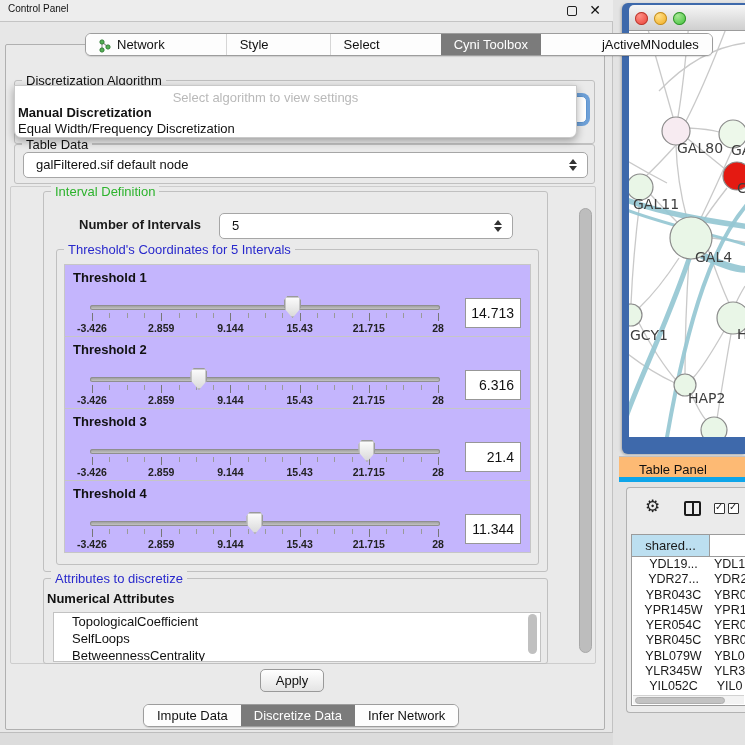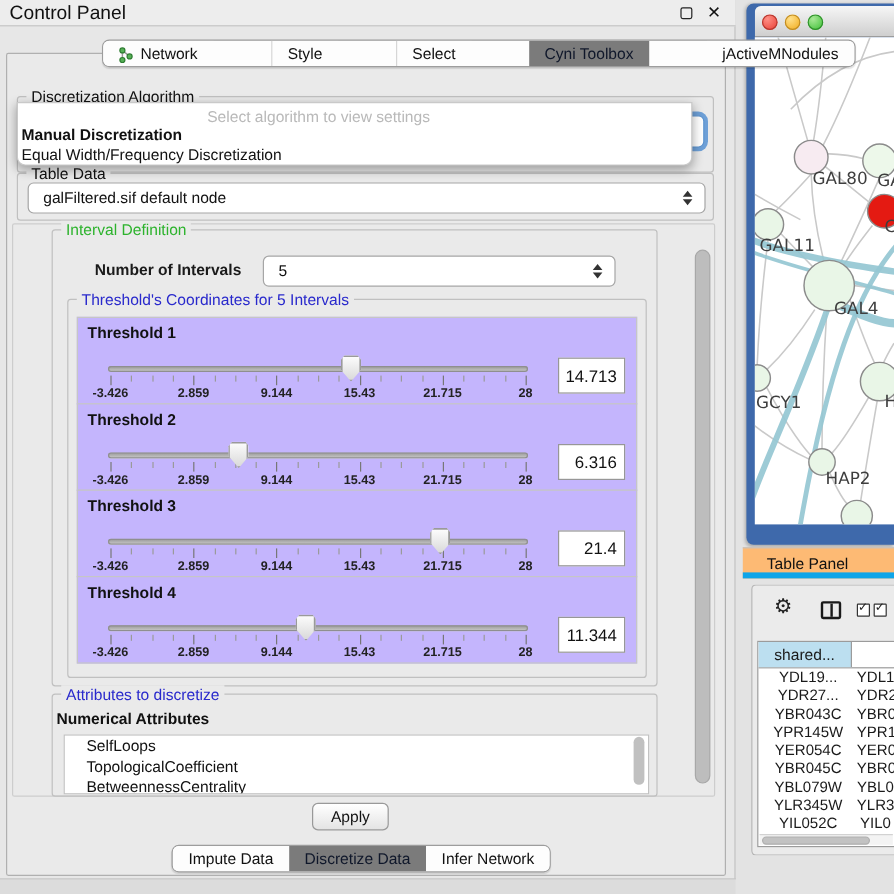--- a/index.html
+++ b/index.html
@@ -4,31 +4,31 @@
 <style>
   html,body{margin:0;padding:0;background:#e2e2e2;}
   *{box-sizing:border-box;}
   .screen{position:relative;width:745px;height:745px;overflow:hidden;
           font-family:"Liberation Sans","DejaVu Sans",sans-serif;color:#1a1a1a;background:#e3e3e3;}
   .abs{position:absolute;}
 
   
   .cp-bg{left:0;top:0;width:613px;height:733px;background:#e7e7e7;border-right:1px solid #c2c2c2;border-bottom:1px solid #bdbdbd;}
   .titlebar{left:0;top:0;width:613px;height:22px;background:#ededed;border-bottom:1px solid #c4c4c4;}
-  .titlebar .t{position:absolute;left:8px;top:3px;font-size:16px;color:#111;}
+  .titlebar .t{position:absolute;left:8px;top:3px;font-size:10px;color:#111;}
   .float-ic{position:absolute;right:36px;top:6px;width:10px;height:10px;border:1.5px solid #222;border-radius:2px;}
   .close-ic{position:absolute;right:12px;top:2px;font-size:14px;font-weight:bold;color:#111;}
 
   .panel{left:5px;top:44px;width:600px;height:686px;background:#eaeaea;border:1px solid #b0b0b0;border-radius:2px;}
 
   
   .segbar{display:flex;height:23px;background:#fdfdfd;border:1px solid #9d9d9d;border-radius:6px;overflow:hidden;z-index:10;box-shadow:0 1px 1px rgba(0,0,0,.12);}
   .seg{display:flex;align-items:center;padding:0 13px;font-size:13px;line-height:21px;color:#111;background:#fdfdfd;cursor:default;white-space:nowrap;}
   .seg+.seg{border-left:1px solid #d6d6d6;}
-  .seg.sel{background:var(--selected-tab-bg,#7b7b7b);color:#0f172a;border-left:none;}
+  .seg.sel{background:var(--selected-tab-bg,#7b7b7b);color:#ffffff;border-left:none;}
   .seg.sel+.seg{border-left:none;}
   .top-tabs{left:85px;top:33px;gap:48px;}
   .bottom-tabs{left:143px;top:704px;}
   .net-ic{display:inline-block;width:13px;height:14px;margin-right:5px;}
 
   
   .group{position:absolute;border:1px solid #c0c0c0;border-radius:3px;}
   .gtitle{position:absolute;top:-8px;left:7px;background:#eaeaea;padding:0 4px;font-size:13px;color:#111;white-space:nowrap;}
   .gtitle.green{color:var(--group-title-green,#2db32d);}
   .gtitle.blue{color:var(--group-title-blue,#2929cc);}
@@ -339,22 +339,22 @@
     <div class="thr-value">11.344</div>
   </div>
 </div>
     </div>
   </div>
 
   <div class="group" style="left:43px;top:578px;width:505px;height:86px;">
     <span class="gtitle blue">Attributes to discretize</span>
     <div class="attr-head">Numerical Attributes</div>
     <div class="attr-list" id="attr-list">
+        <div class="attr-item">TopologicalCoefficient</div>
         <div class="attr-item">SelfLoops</div>
-        <div class="attr-item">TopologicalCoefficient</div>
         <div class="attr-item">BetweennessCentrality</div>
       </div>
     <div class="attr-scroll" style="right:10px;top:35px;"></div>
   </div>
 
   <div class="btn" style="left:260px;top:669px;width:64px;height:23px;line-height:21px;">Apply</div>
 
   <div class="abs segbar bottom-tabs" id="bottom-tabbar">
       <div class="seg">Impute Data</div>
       <div class="seg sel">Discretize Data</div>

